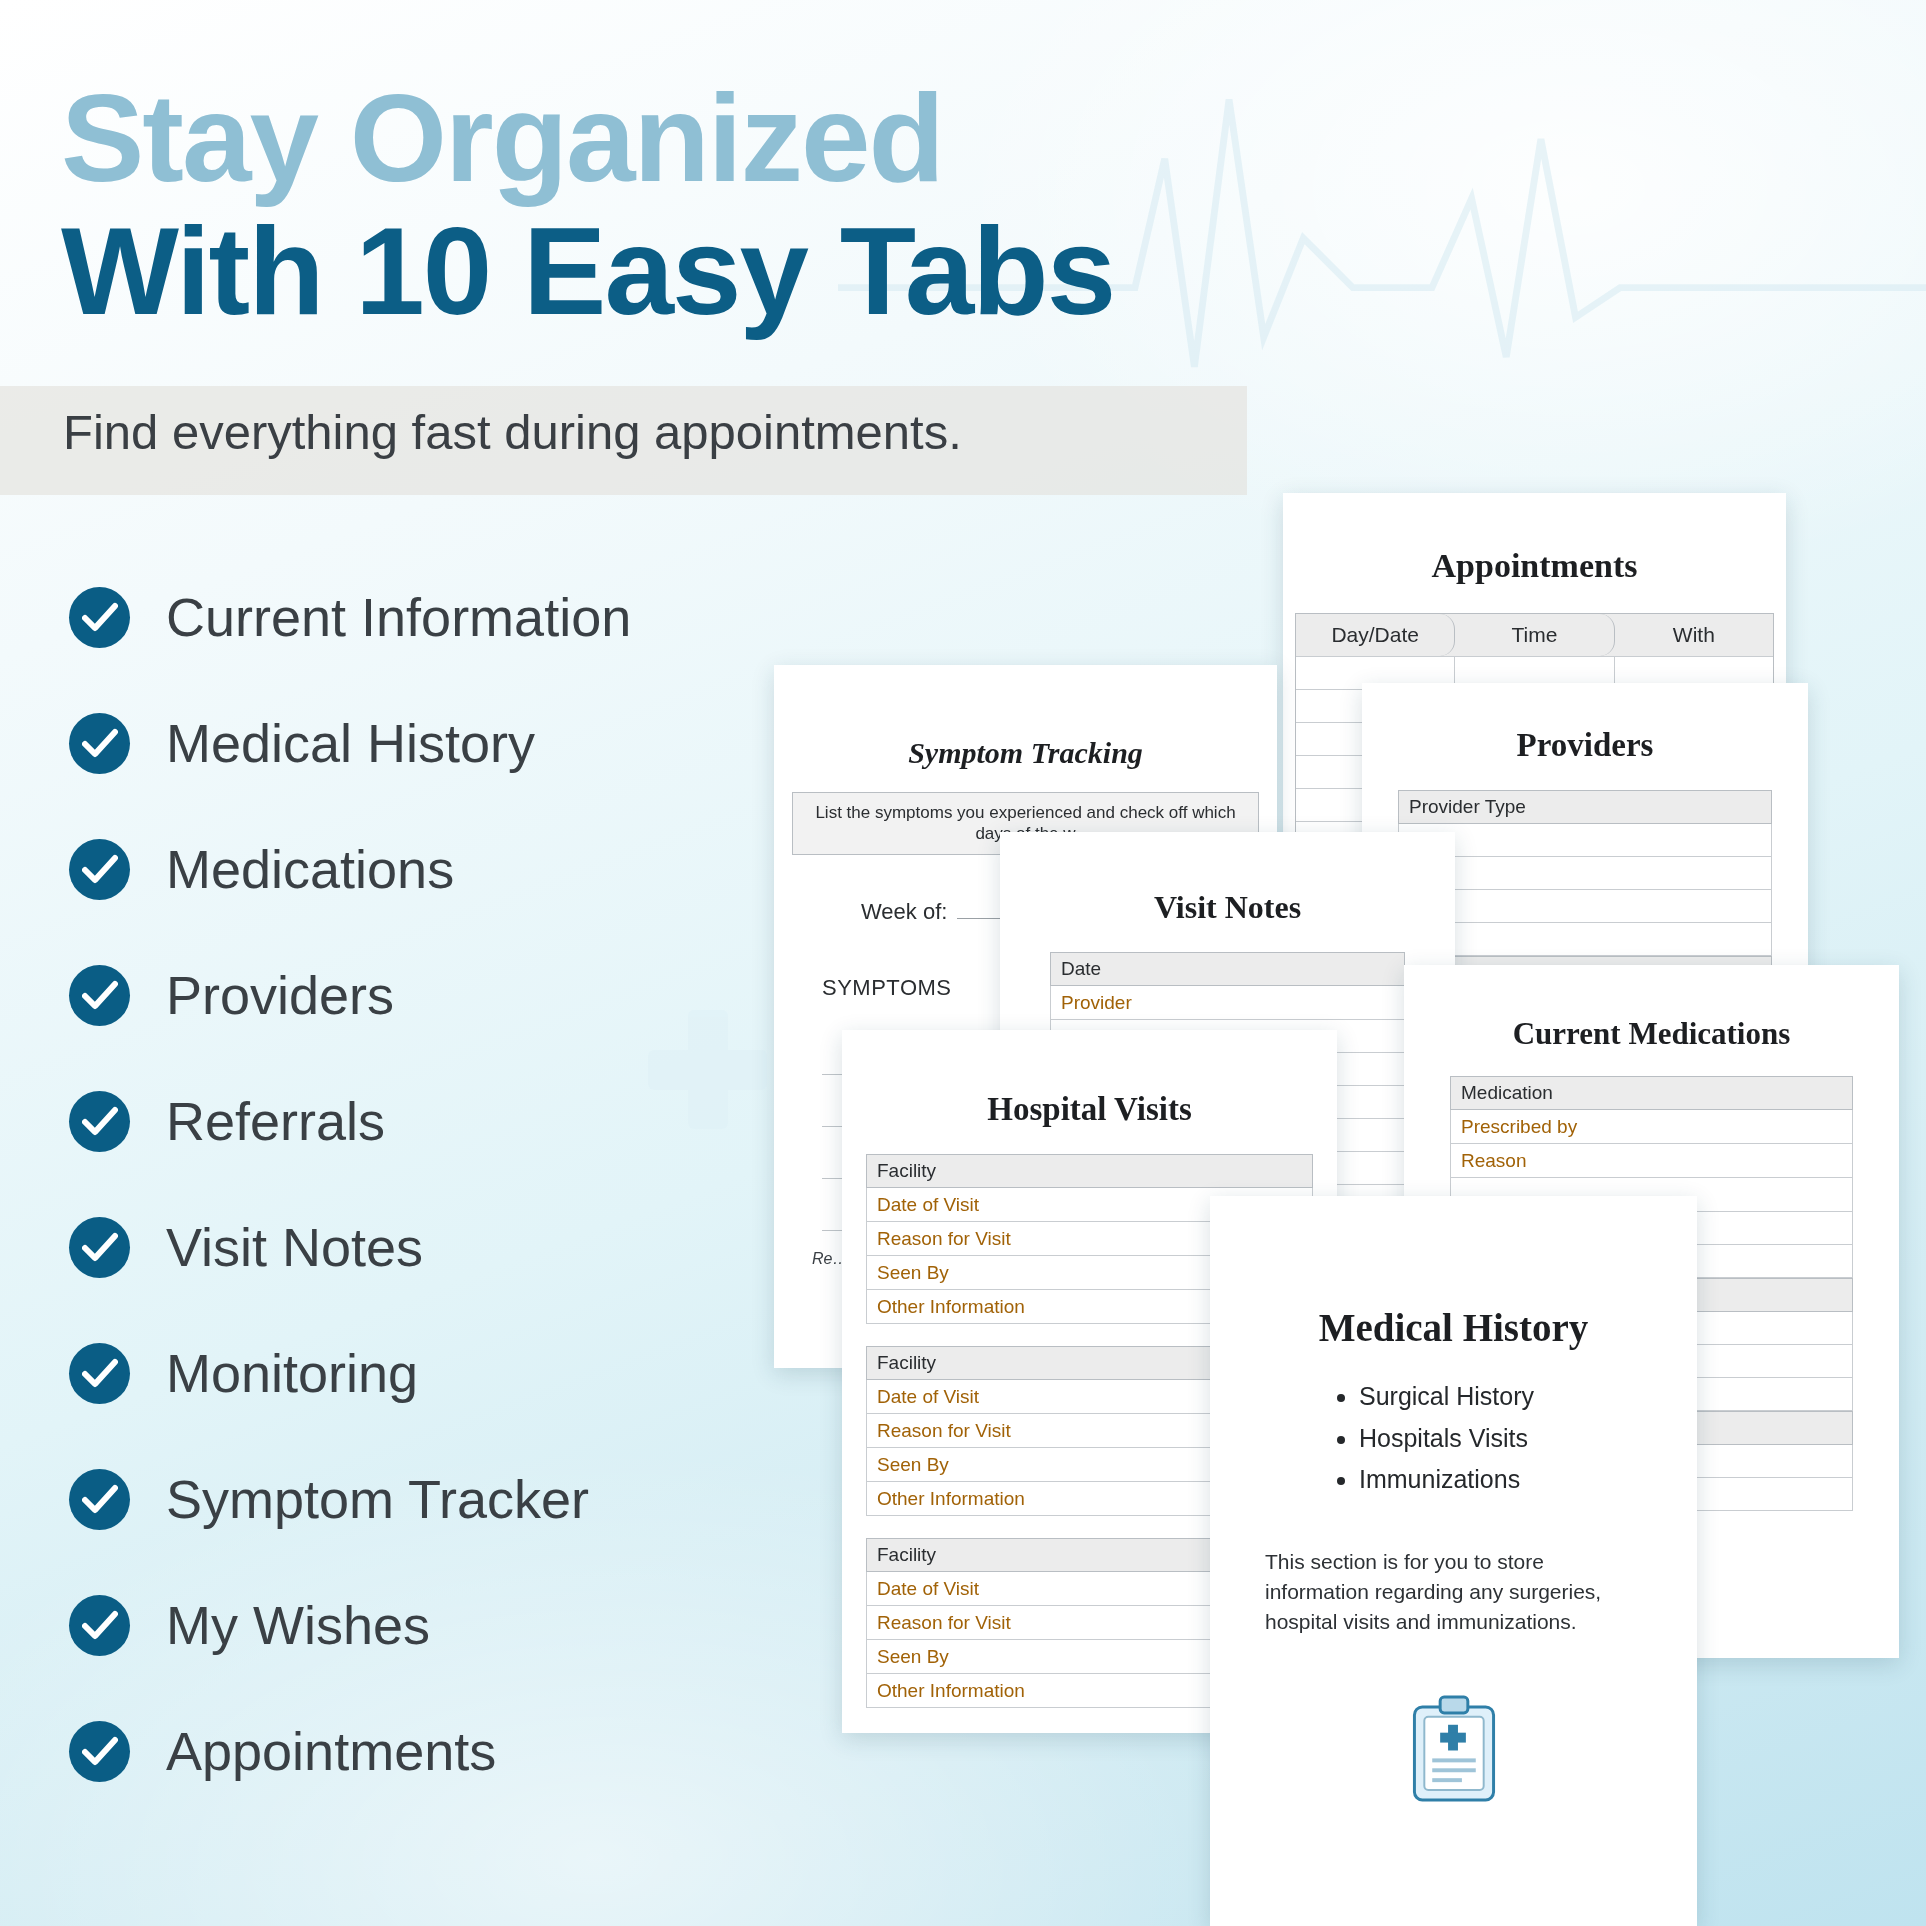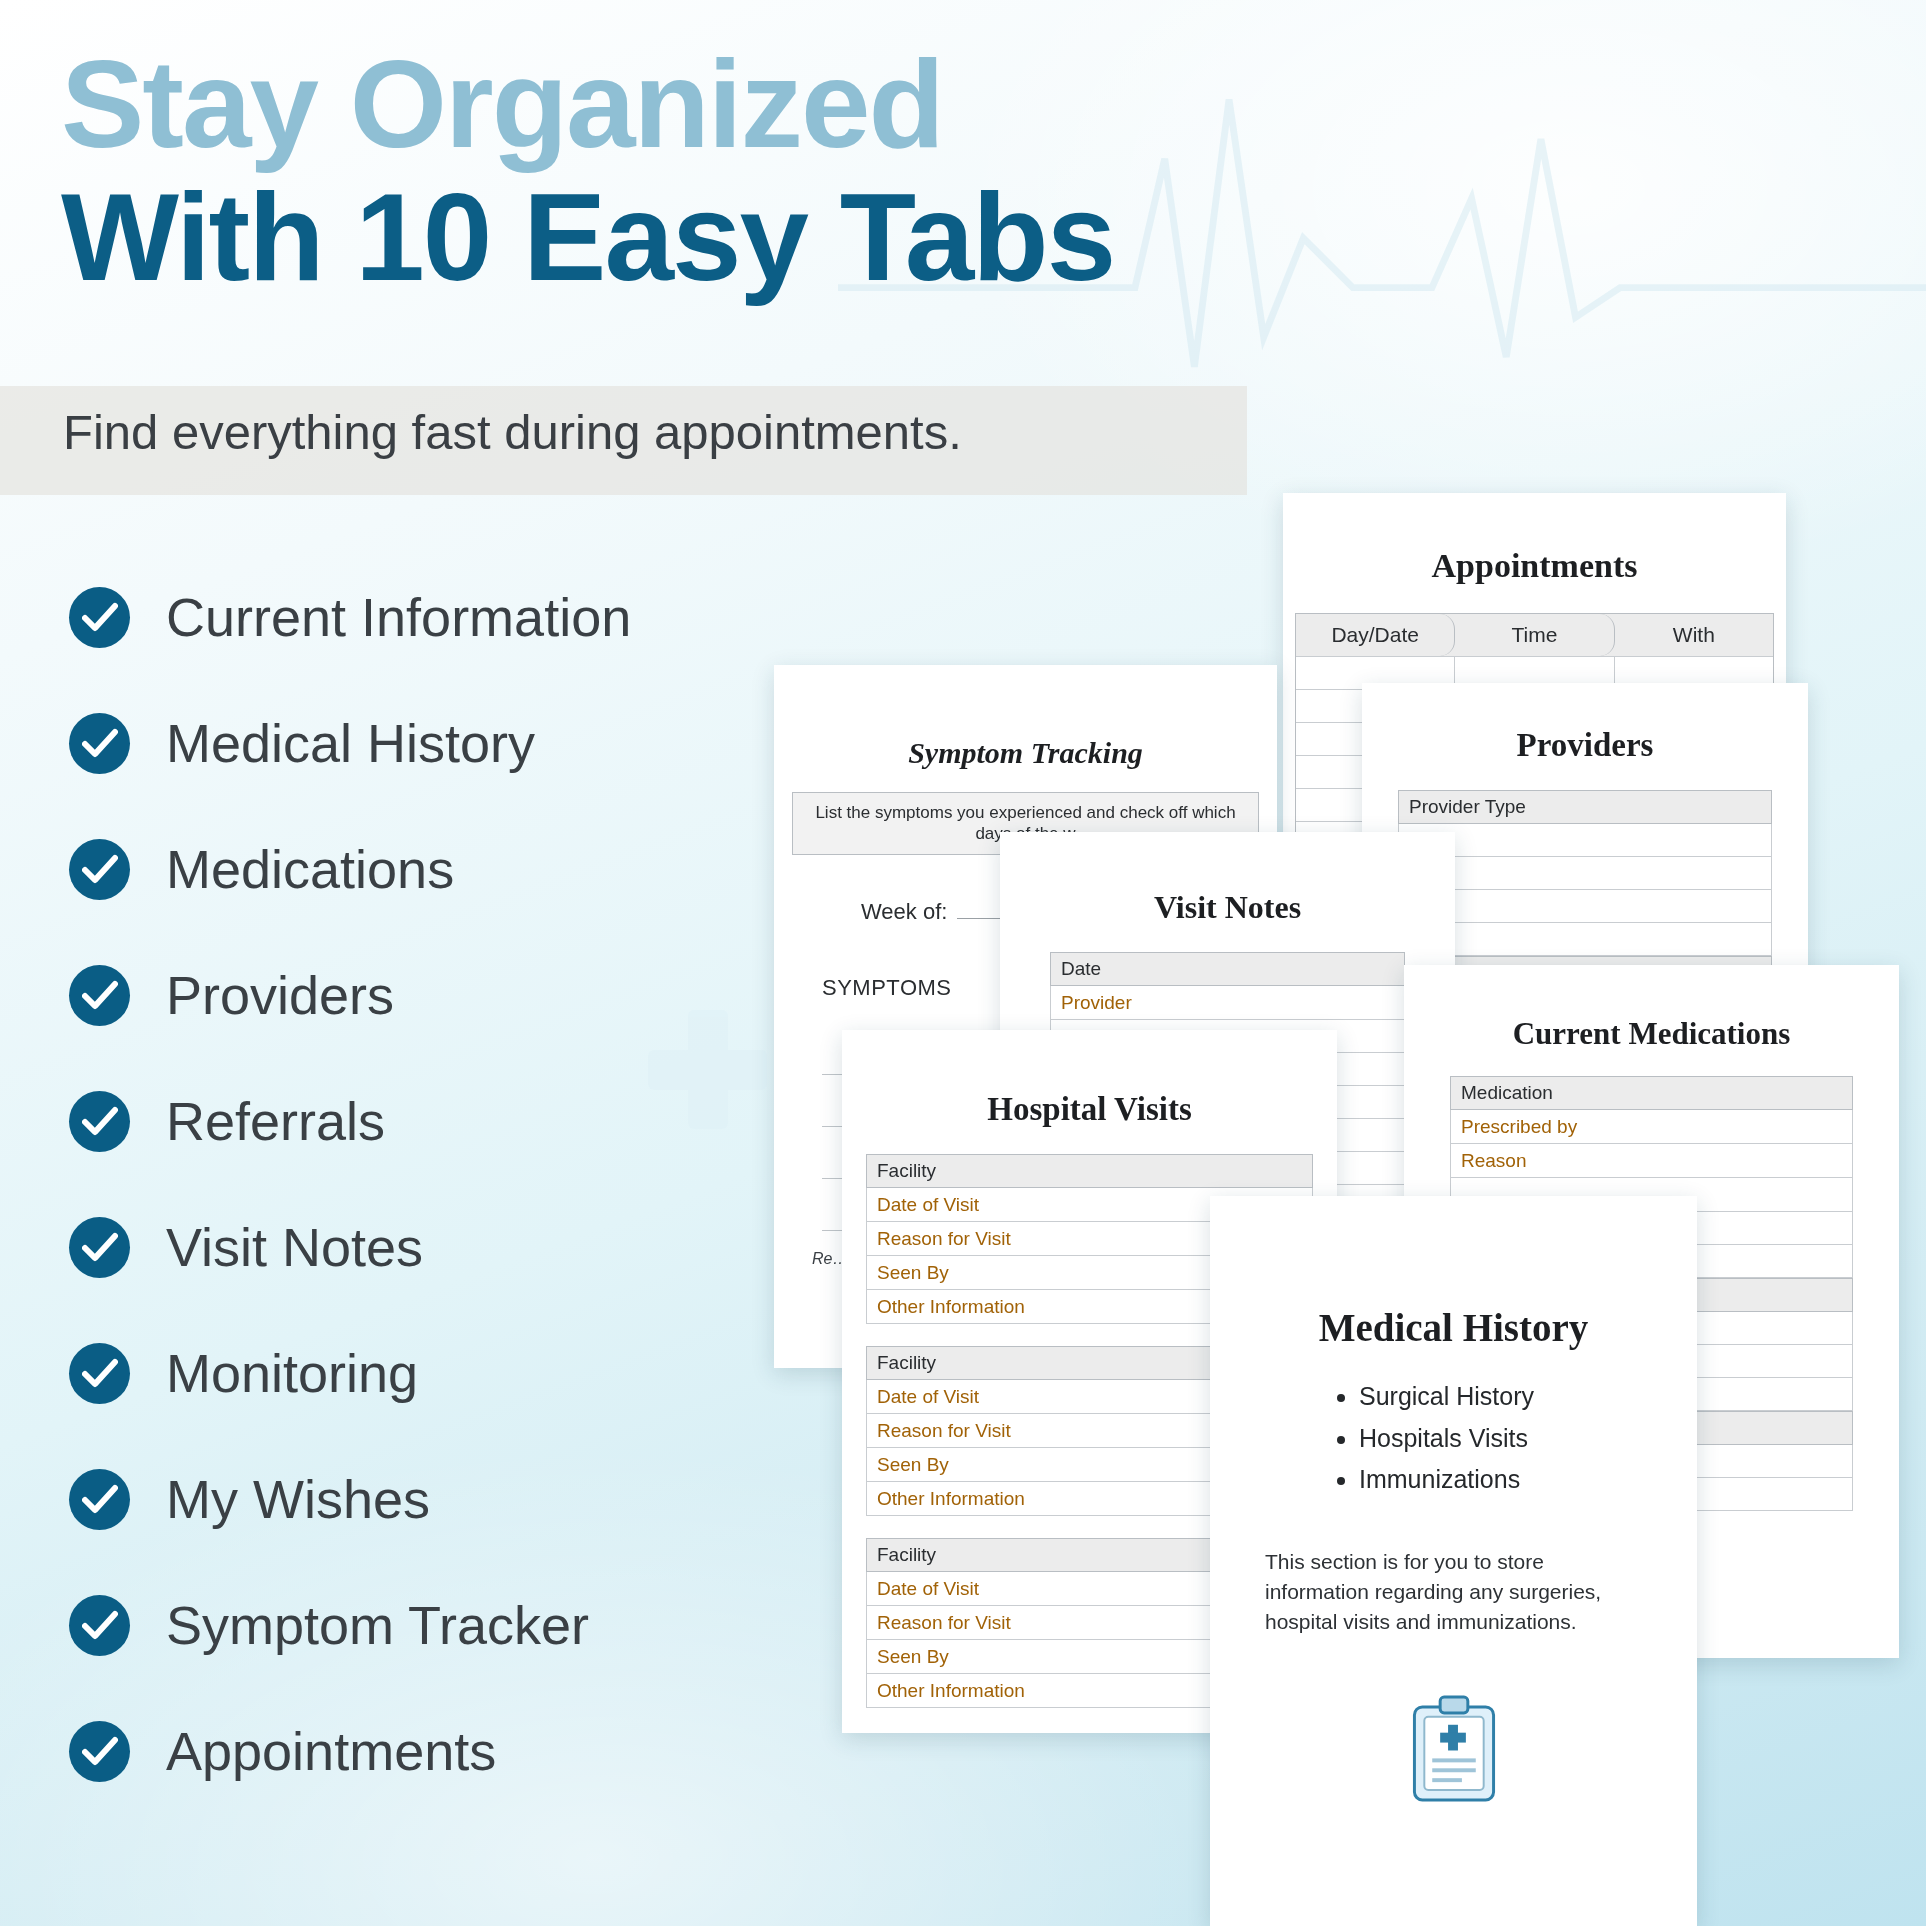--- a/index.html
+++ b/index.html
@@ -66,21 +66,21 @@
   .header {
     position: absolute;
     left: 0; top: 0;
     width: 100%;
   }
   .title-line1 {
     font-size: 125px;
     font-weight: 800;
     color: #8fbfd4;
     letter-spacing: -2px;
-    margin: 38px 0 0 61px;
+    margin: 72px 0 0 61px;
     line-height: 1.05;
   }
   .title-line2 {
     font-size: 125px;
     font-weight: 800;
     color: #0c5e86;
     letter-spacing: -2px;
     margin: 2px 0 0 61px;
     line-height: 1.05;
   }
@@ -317,29 +317,29 @@
         </svg>
     </span>
     <span class="check-label">Monitoring</span>
   </div>
   <div class="check-item">
     <span class="check-circle">
       <svg width="36" height="32" viewBox="0 0 36 32">
           <path d="M3,16 L13,26 L33,4" fill="none" stroke="#ffffff" stroke-width="6" stroke-linecap="round" stroke-linejoin="round"></path>
         </svg>
     </span>
+    <span class="check-label">Symptom Tracker</span>
+  </div>
+  <div class="check-item">
+    <span class="check-circle">
+      <svg width="36" height="32" viewBox="0 0 36 32">
+          <path d="M3,16 L13,26 L33,4" fill="none" stroke="#ffffff" stroke-width="6" stroke-linecap="round" stroke-linejoin="round"></path>
+        </svg>
+    </span>
     <span class="check-label">My Wishes</span>
-  </div>
-  <div class="check-item">
-    <span class="check-circle">
-      <svg width="36" height="32" viewBox="0 0 36 32">
-          <path d="M3,16 L13,26 L33,4" fill="none" stroke="#ffffff" stroke-width="6" stroke-linecap="round" stroke-linejoin="round"></path>
-        </svg>
-    </span>
-    <span class="check-label">Symptom Tracker</span>
   </div>
   <div class="check-item">
     <span class="check-circle">
       <svg width="36" height="32" viewBox="0 0 36 32">
           <path d="M3,16 L13,26 L33,4" fill="none" stroke="#ffffff" stroke-width="6" stroke-linecap="round" stroke-linejoin="round"></path>
         </svg>
     </span>
     <span class="check-label">Appointments</span>
   </div>
 </div>

